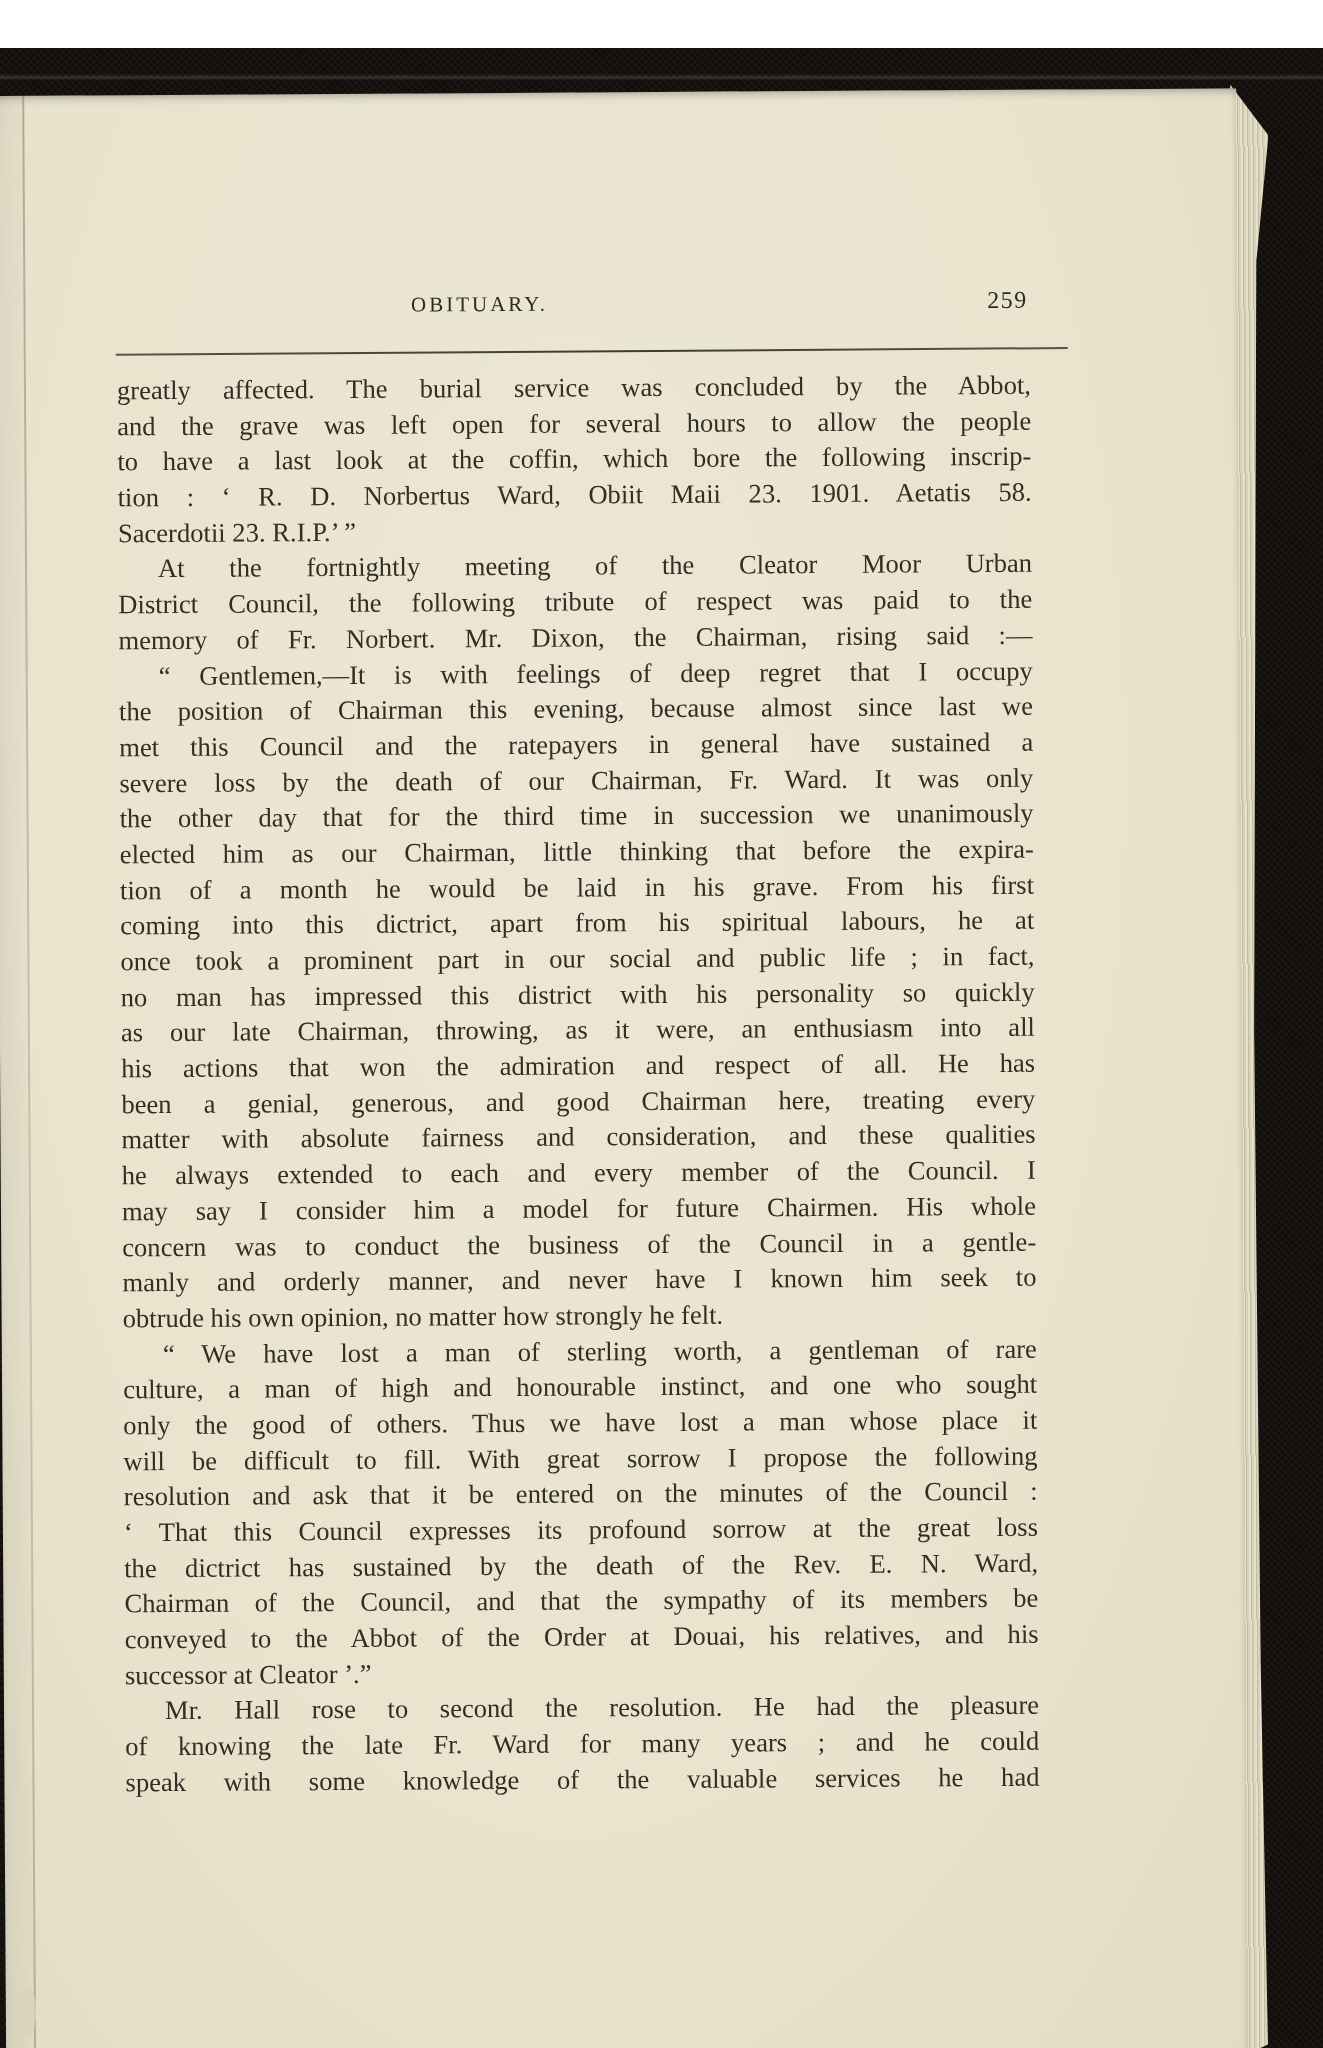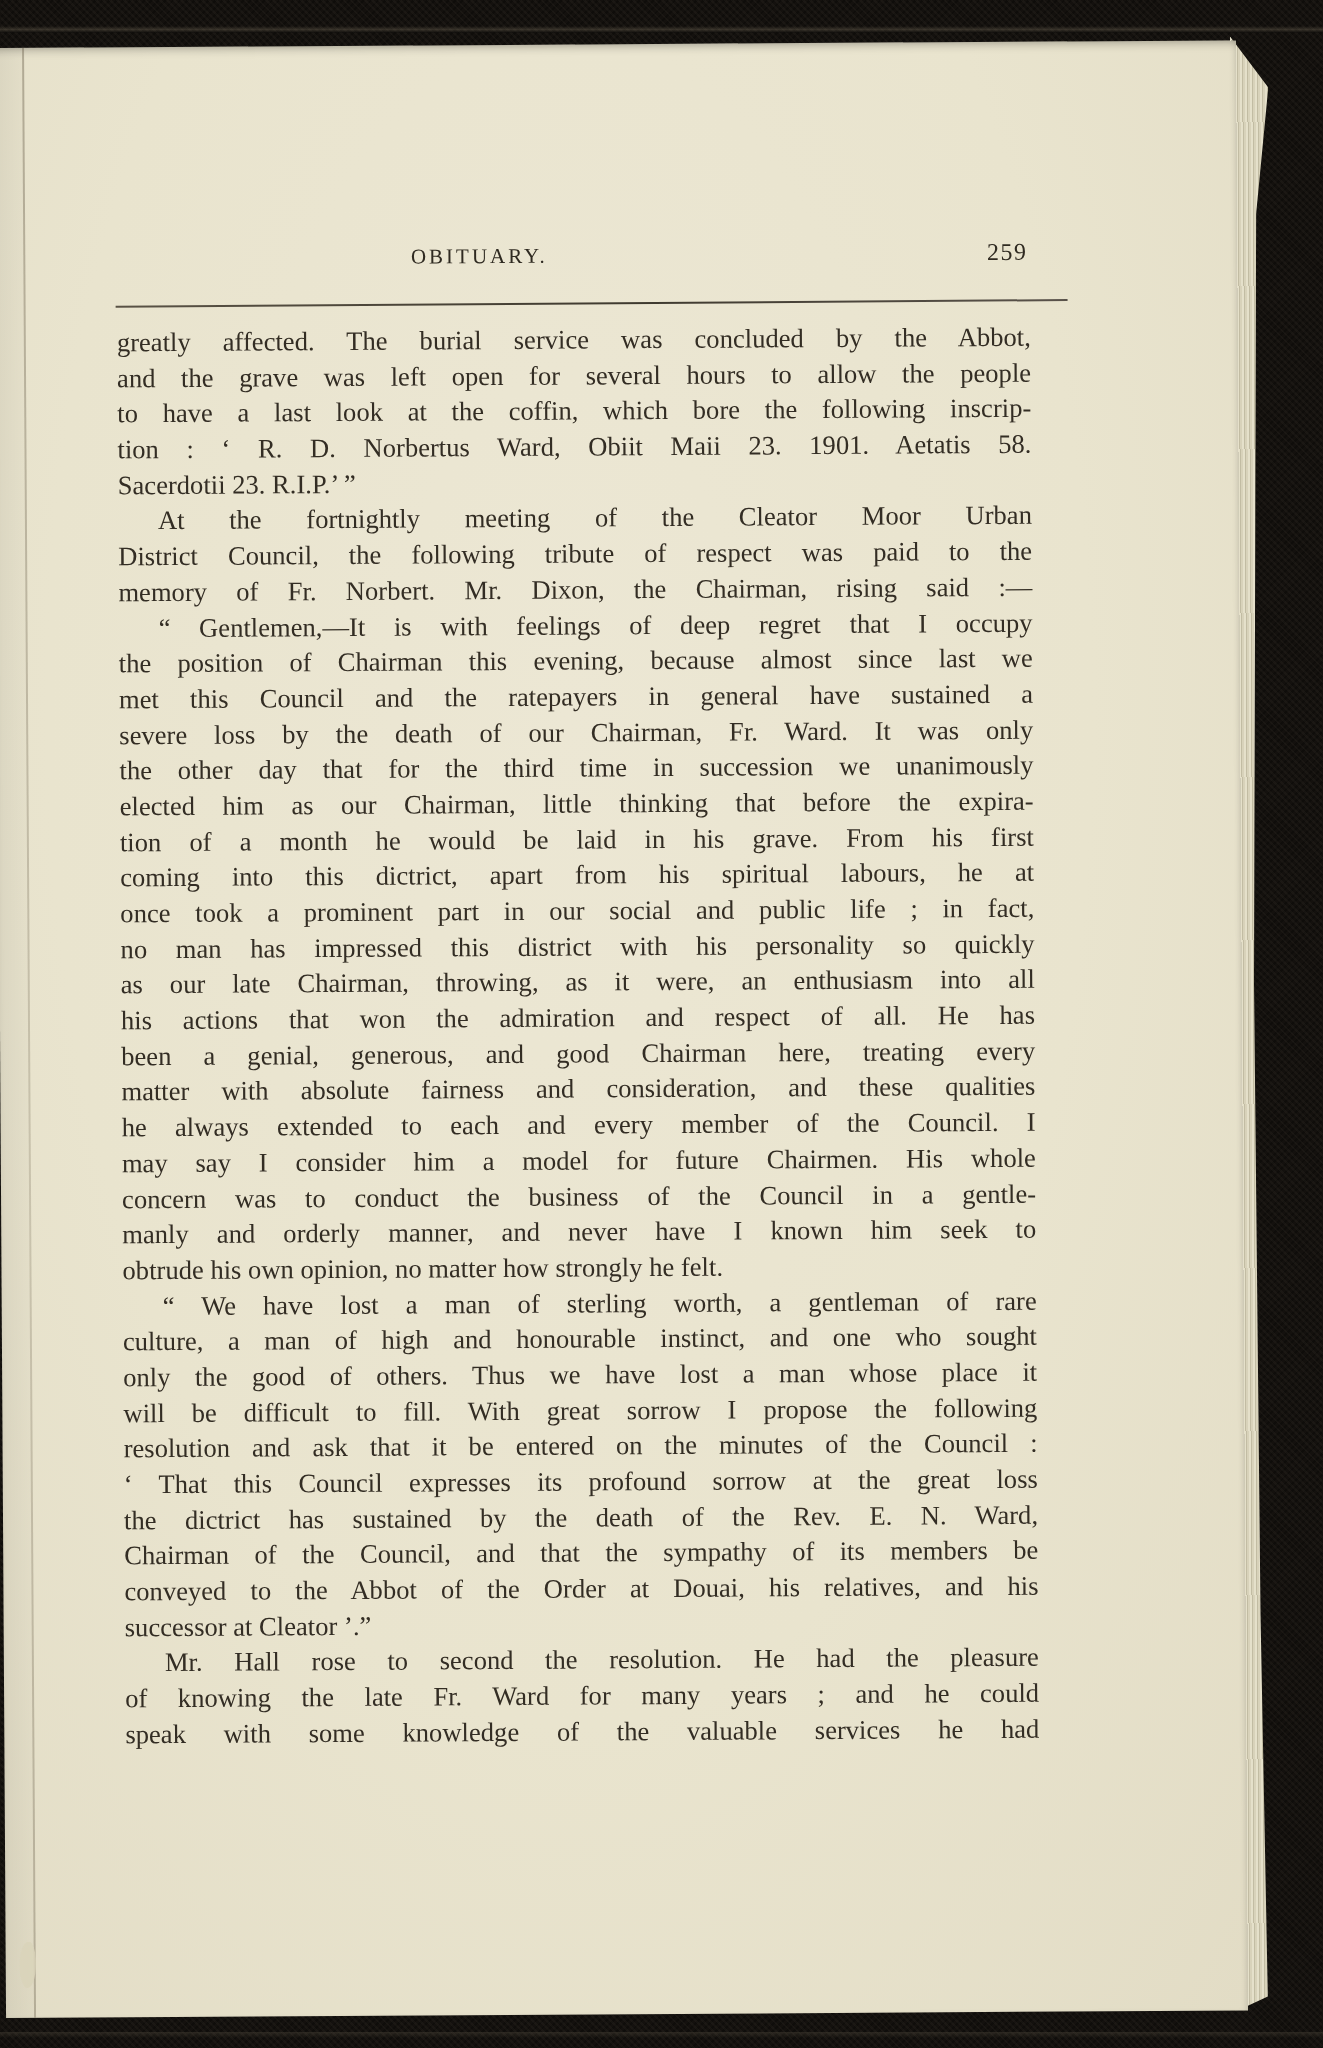--- a/index.html
+++ b/index.html
@@ -7,20 +7,21 @@
     width: 1323px; height: 2048px;
     overflow: hidden;
     font-family: "Liberation Serif", "DejaVu Serif", serif;
   }
   .book {
     position: absolute; inset: 0;
     background-color: #14110e;
     background-image:
       repeating-linear-gradient(45deg, rgba(70,64,55,.14) 0 2px, transparent 2px 5px),
       repeating-linear-gradient(-45deg, rgba(0,0,0,.25) 0 2px, transparent 2px 5px);
+    margin-top: 48px;
   }
   .cover-ridge-top {
     position: absolute; left: 0; top: 26px; width: 100%; height: 7px;
     background: linear-gradient(180deg, rgba(120,110,92,.0), rgba(120,110,92,.35), rgba(0,0,0,.4));
   }
   .cover-ridge-bottom {
     position: absolute; left: 0; top: 2032px; width: 100%; height: 6px;
     background: linear-gradient(0deg, rgba(120,110,92,.0), rgba(120,110,92,.25));
   }
   .scan {

